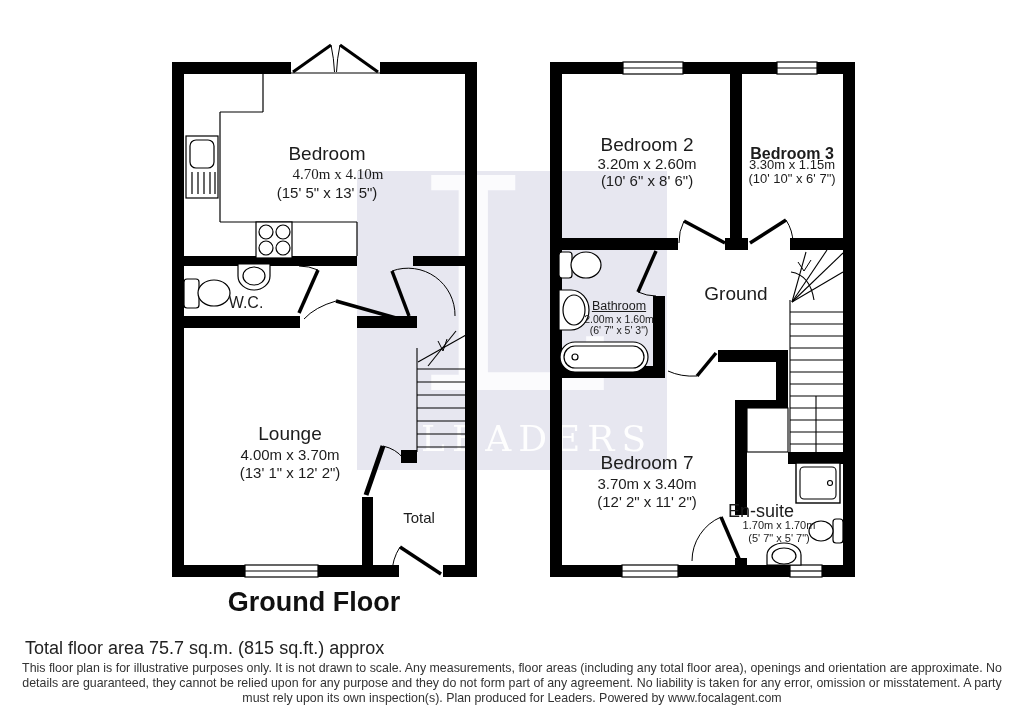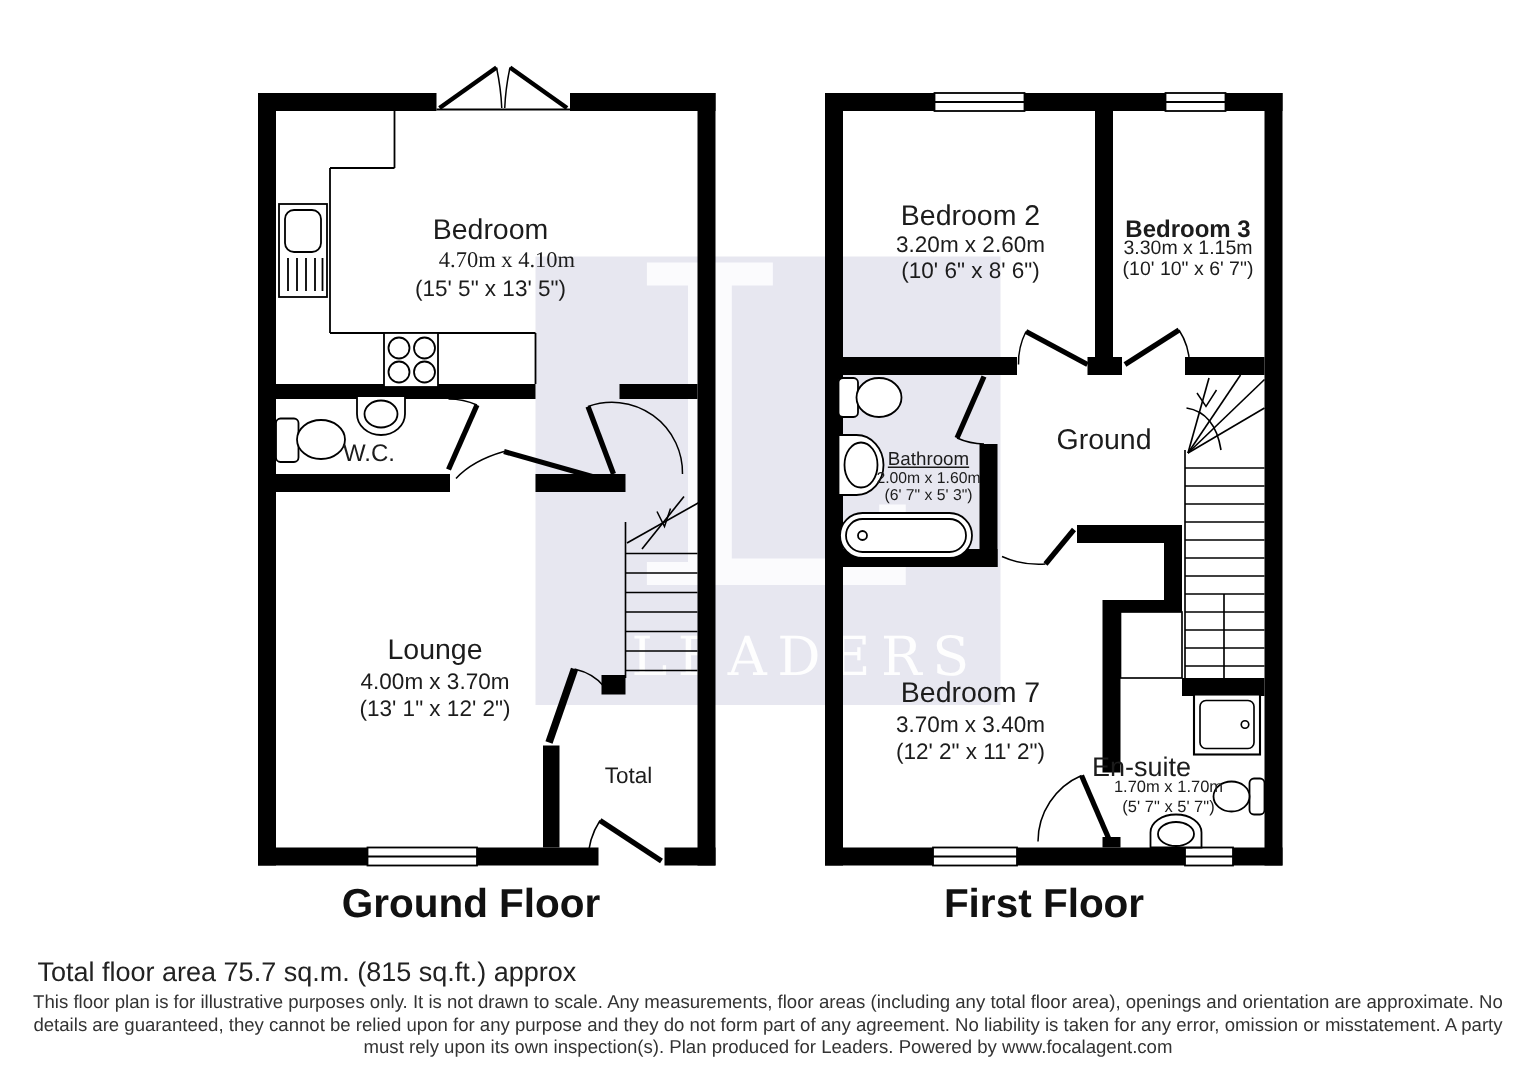--- a/index.html
+++ b/index.html
@@ -297,20 +297,19 @@
   <div class="lbl room-name" style="left:736px;top:283px;">Ground</div>
 
   <div class="lbl room-name" style="left:647px;top:452px;">Bedroom 7</div>
   <div class="lbl room-dim" style="left:647px;top:475px;">3.70m x 3.40m</div>
   <div class="lbl room-dim" style="left:647px;top:493px;">(12' 2" x 11' 2")</div>
 
   <div class="lbl" style="left:761px;top:501px;font-size:18px;">En-suite</div>
   <div class="lbl" style="left:779px;top:519px;font-size:11px;">1.70m x 1.70m</div>
   <div class="lbl" style="left:779px;top:532px;font-size:11px;">(5' 7" x 5' 7")</div>
 
-  <div class="lbl floor-title" style="left:696px;top:587px;">First Floor</div>
 
   <div class="footer-area">Total floor area 75.7 sq.m. (815 sq.ft.) approx</div>
   <div class="disc-line" style="top:661px;">This floor plan is for illustrative purposes only. It is not drawn to scale. Any measurements, floor areas (including any total floor area), openings and orientation are approximate. No</div>
   <div class="disc-line" style="top:676px;">details are guaranteed, they cannot be relied upon for any purpose and they do not form part of any agreement. No liability is taken for any error, omission or misstatement. A party</div>
   <div class="disc-line" style="top:691px;">must rely upon its own inspection(s). Plan produced for Leaders. Powered by www.focalagent.com</div>
 
 </div>
 
 </body></html>

